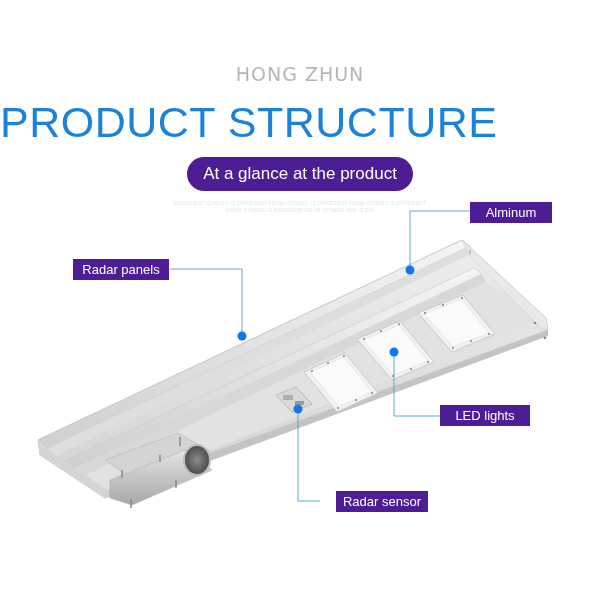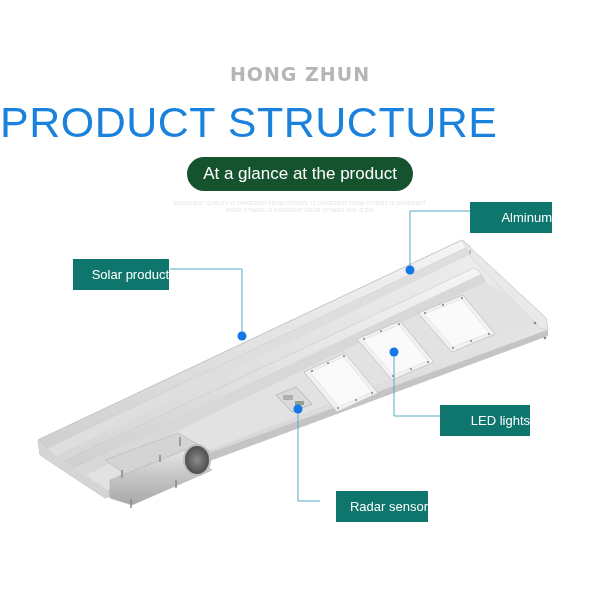--- a/index.html
+++ b/index.html
@@ -1,21 +1,21 @@
 <!DOCTYPE html>
 <html><head>
 <meta charset="utf-8">
 <style>
   html, body { margin:0; padding:0; background:#ffffff; }
   body { width:600px; height:600px; position:relative; overflow:hidden; font-family:"Liberation Sans", sans-serif; }
-  .brand { position:absolute; left:0; width:600px; top:63px; text-align:center; font-size:19px; color:#b5b5b5; letter-spacing:1px; font-family:"DejaVu Sans", sans-serif; font-weight:700; }
+  .brand { position:absolute; left:0; width:600px; top:63px; text-align:center; font-size:19px; color:#b5b5b5; letter-spacing:1px; font-family:"DejaVu Sans", sans-serif; font-weight:400; }
   .title { position:absolute; left:0; width:600px; top:98px; text-align:left; font-size:43px; color:#1a82dc; letter-spacing:0.5px; }
-  .pill { position:absolute; left:187px; top:157px; width:226px; height:34px; border-radius:17px; background:#14532d; color:#ffffff; font-size:17px; display:flex; align-items:center; justify-content:center; }
+  .pill { position:absolute; left:187px; top:157px; width:226px; height:34px; border-radius:17px; background:#4c1d95; color:#ffffff; font-size:17px; display:flex; align-items:center; justify-content:center; }
   .faint { position:absolute; left:150px; width:300px; top:200px; text-align:center; font-size:5px; line-height:7px; color:#e3e3e3; letter-spacing:0.2px; }
-  .label { position:absolute; background:#0f766e; color:#ffffff; font-size:13px; display:flex; align-items:center; justify-content:flex-end; height:31px; }
+  .label { position:absolute; background:#4c1d95; color:#ffffff; font-size:13px; display:flex; align-items:center; justify-content:center; height:21px; }
   svg.main { position:absolute; left:0; top:0; }
 </style>
 </head>
 <body>
 
 <div class="brand">HONG ZHUN</div>
 <div class="title">PRODUCT STRUCTURE</div>
 <div class="pill">
     <span>At a glance at the product</span>
   </div>
@@ -130,20 +130,20 @@
   <g fill="none" stroke="#5aa9c9" stroke-width="1">
     <polyline points="298,409 298,501 320,501"></polyline>
   </g>
   <circle cx="298" cy="409" r="4.5" fill="#1677e8"></circle>
 </svg>
 
 <div class="label" style="left:470px; top:202px; width:82px;">
   <span>Alminum</span>
 </div>
 <div class="label" style="left:73px; top:259px; width:96px;">
-  <span>Solar product</span>
+  <span>Radar panels</span>
 </div>
 <div class="label" style="left:440px; top:405px; width:90px;">
   <span>LED lights</span>
 </div>
 <div class="label" style="left:336px; top:491px; width:92px;">
   <span>Radar sensor</span>
 </div>
 
 </body></html>

